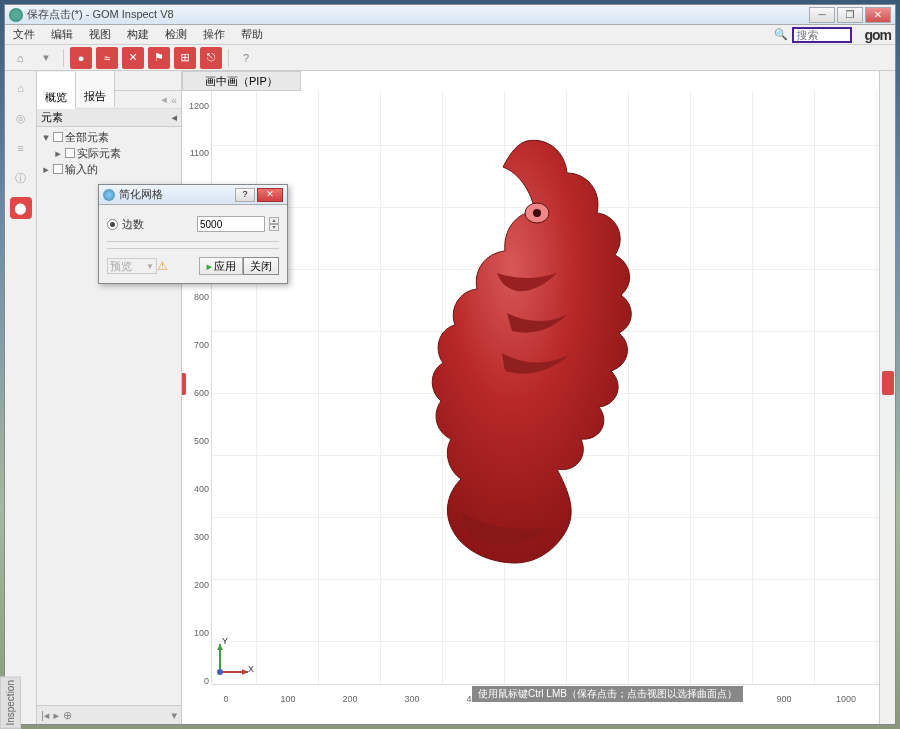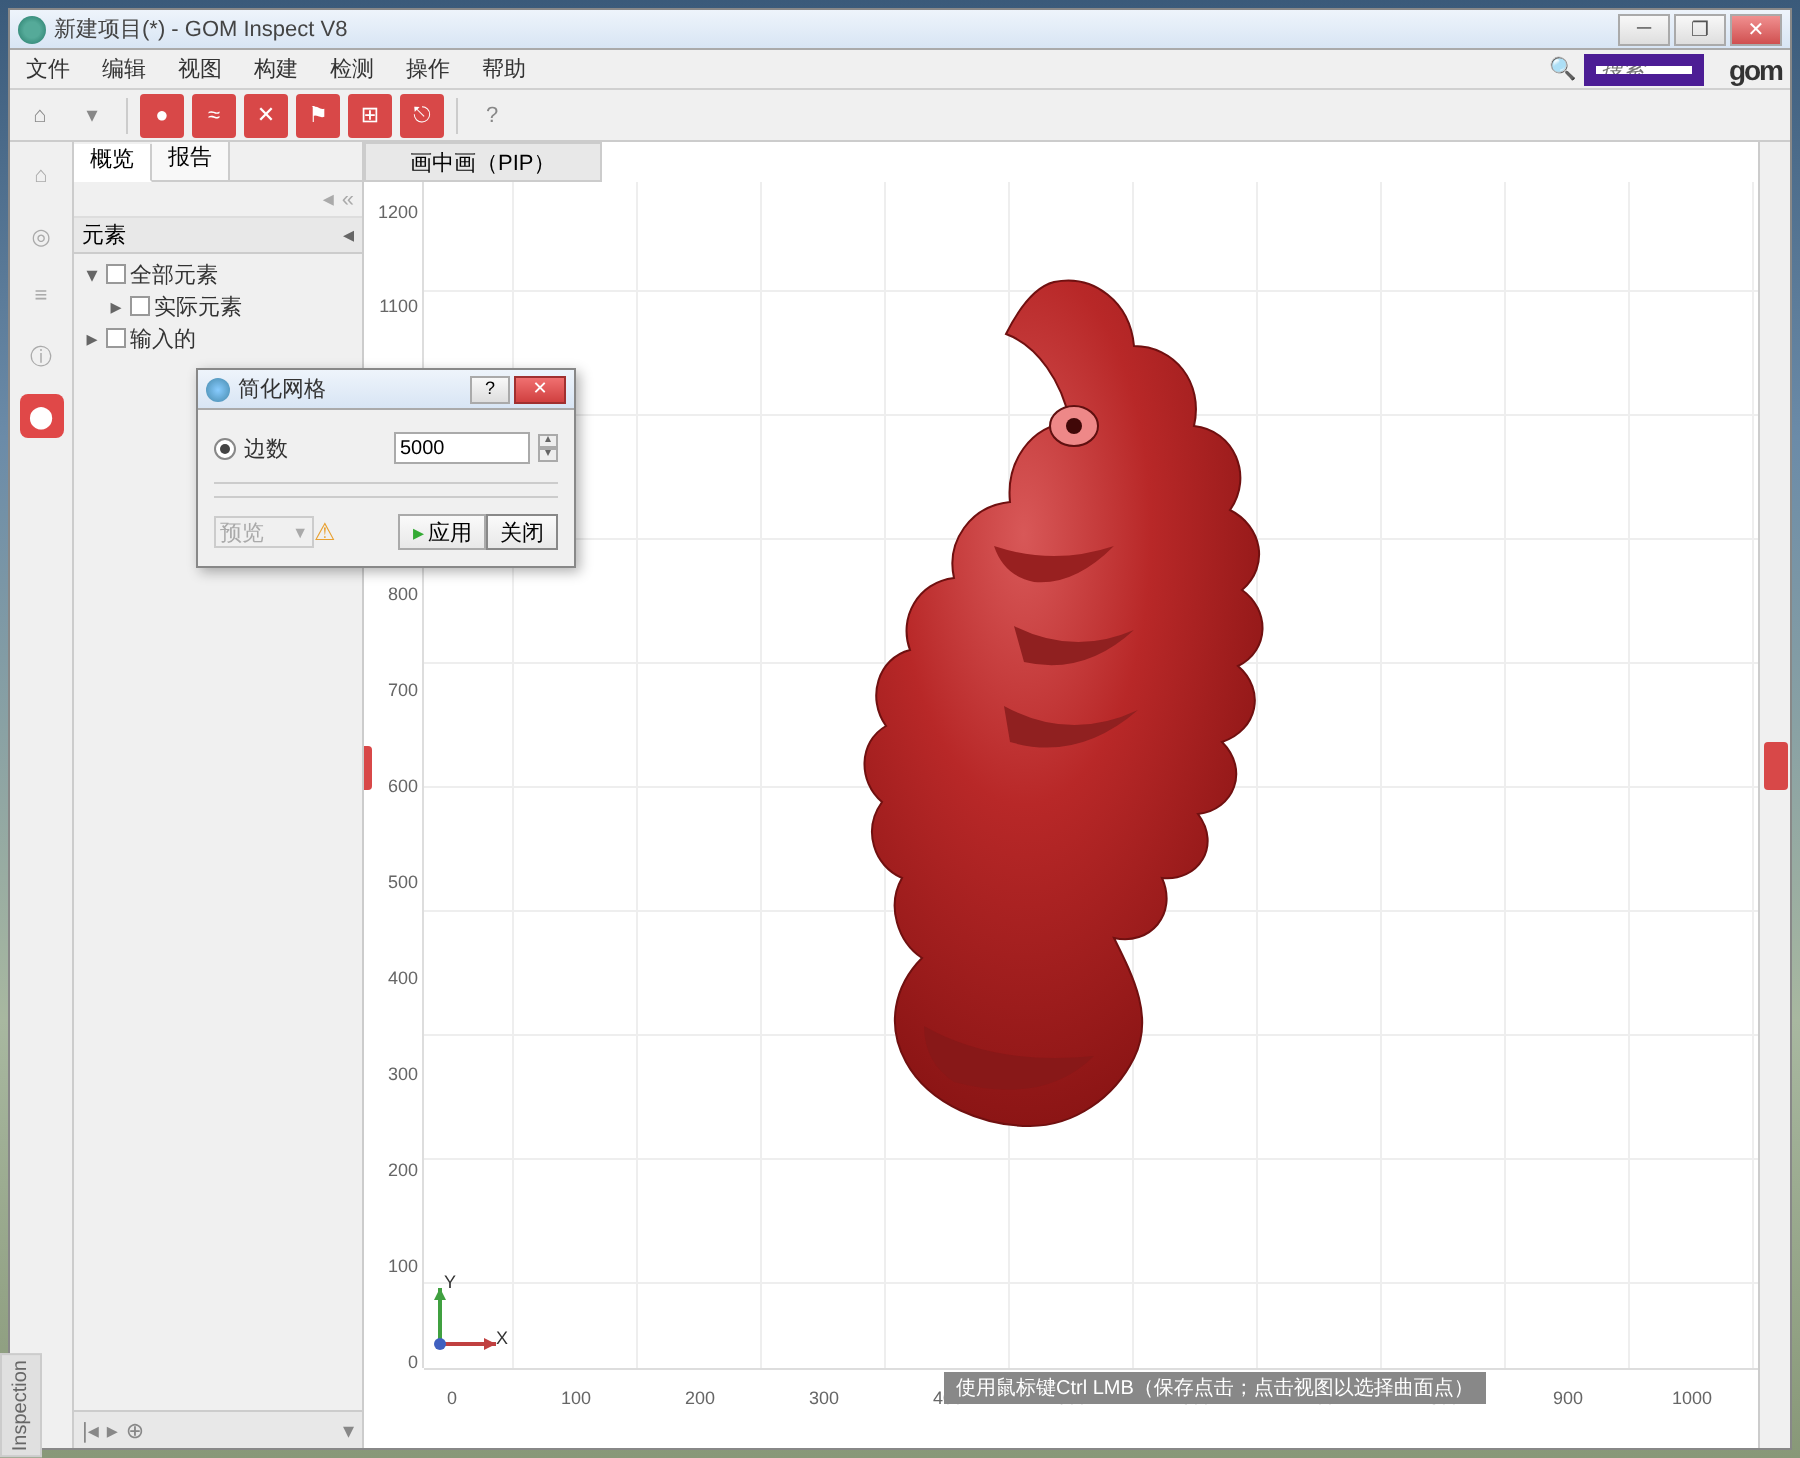--- a/index.html
+++ b/index.html
@@ -8,34 +8,34 @@
 .titlebar { height: 20px; background: linear-gradient(#eef4fb, #d8e5f4); display: flex; align-items: center; padding: 0 4px; border-bottom: 1px solid #aaa; }
 .titlebar .icon { width: 14px; height: 14px; background: radial-gradient(circle, #5a9 40%, #276 100%); border-radius: 50%; margin-right: 4px; }
 .titlebar .title { flex: 1; color: #444; }
 .winbtns { display: flex; gap: 2px; }
 .winbtn { width: 26px; height: 16px; background: linear-gradient(#f8f8f8,#dedede); border: 1px solid #aaa; display: flex; align-items: center; justify-content: center; font-size: 10px; color: #555; cursor: pointer; }
 .winbtn.close { background: linear-gradient(#f09090,#d05050); color: #fff; }
 .menubar { height: 20px; background: #f0f0f0; display: flex; align-items: center; padding: 0 4px; gap: 8px; border-bottom: 1px solid #d0d0d0; }
 .menubar .menu { color: #333; padding: 2px 4px; cursor: pointer; }
 .searchbox { margin-left: auto; display: flex; align-items: center; gap: 4px; }
 .searchbox .sicon { color: #888; }
-.searchbox input { width: 60px; border: 6px solid #4c1d95; height: 16px; padding: 0 2px; font-style: italic; }
+.searchbox input { width: 60px; border: 2px solid #4c1d95; height: 16px; padding: 0 2px; }
 .logo { font-weight: bold; color: #333; margin-left: 8px; font-size: 14px; letter-spacing: -1px; }
 .toolbar { height: 26px; background: #f0f0f0; display: flex; align-items: center; padding: 0 4px; gap: 4px; border-bottom: 1px solid #ccc; }
 .tbbtn { width: 22px; height: 22px; display: flex; align-items: center; justify-content: center; border-radius: 2px; }
 .tbbtn.red { background: #d84848; color: #fff; }
 .tbbtn.grey { background: transparent; color: #888; }
 .sep { width: 1px; height: 18px; background: #ccc; margin: 0 2px; }
 .main { flex: 1; display: flex; overflow: hidden; }
 .leftrail { width: 32px; background: #f0f0f0; border-right: 1px solid #ccc; display: flex; flex-direction: column; align-items: center; padding-top: 6px; gap: 8px; }
 .railbtn { width: 22px; height: 22px; border-radius: 4px; display: flex; align-items: center; justify-content: center; color: #aaa; }
 .railbtn.active { background: #e04848; color: #fff; }
 .sidepanel { width: 145px; background: #f0f0f0; border-right: 1px solid #ccc; display: flex; flex-direction: column; }
 .tabs { display: flex; height: 20px; border-bottom: 1px solid #ccc; }
-.tab { padding: 0 8px; border-right: 1px solid #ccc; background: #f8f8f8; cursor: pointer; }
+.tab { padding: 18px 8px; border-right: 1px solid #ccc; background: #f8f8f8; cursor: pointer; }
 .tab.active { background: #fff; border-bottom: 1px solid #fff; position: relative; top: 1px; }
 .nav { height: 18px; display: flex; align-items: center; justify-content: flex-end; padding: 0 4px; border-bottom: 1px solid #ddd; gap: 4px; color: #aaa; }
 .phead { height: 18px; background: #e8e8e8; border-bottom: 1px solid #ccc; display: flex; align-items: center; padding: 0 4px; }
 .phead .arrow { margin-left: auto; color: #666; }
 .tree { padding: 2px 0; }
 .tnode { display: flex; align-items: center; height: 16px; padding-left: 4px; gap: 2px; }
 .tnode.d1 { padding-left: 16px; }
 .tnode .tog { width: 10px; color: #666; text-align: center; }
 .tnode .chk { width: 10px; height: 10px; border: 1px solid #999; background: #fff; }
 .tnode .lbl { color: #333; }
@@ -84,21 +84,21 @@
 .btn { height: 18px; border: 1px solid #aaa; background: linear-gradient(#fafafa,#e8e8e8); padding: 0 6px; display: flex; align-items: center; gap: 2px; cursor: pointer; font-size: 10px; }
 .btn.primary { border: 1px solid #888; }
 .slider-handle { position: absolute; left: -6px; top: 302px; width: 10px; height: 22px; background: #d84848; border-radius: 2px; z-index: 3; }
 </style>
 </head>
 <body>
 
 <div class="window">
   <div class="titlebar">
     <div class="icon"></div>
-    <div class="title">新建项目(*) - GOM Inspect V8</div>
+    <div class="title">保存点击(*) - GOM Inspect V8</div>
     <div class="winbtns">
       <div class="winbtn">─</div>
       <div class="winbtn">❐</div>
       <div class="winbtn close">✕</div>
     </div>
   </div>
 
   <div class="menubar">
     <span class="menu">文件</span>
     <span class="menu">编辑</span>

